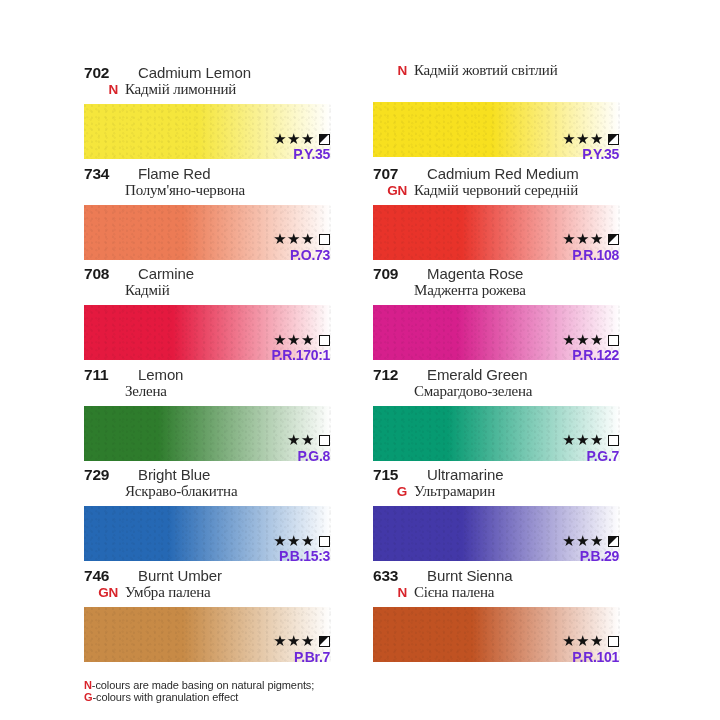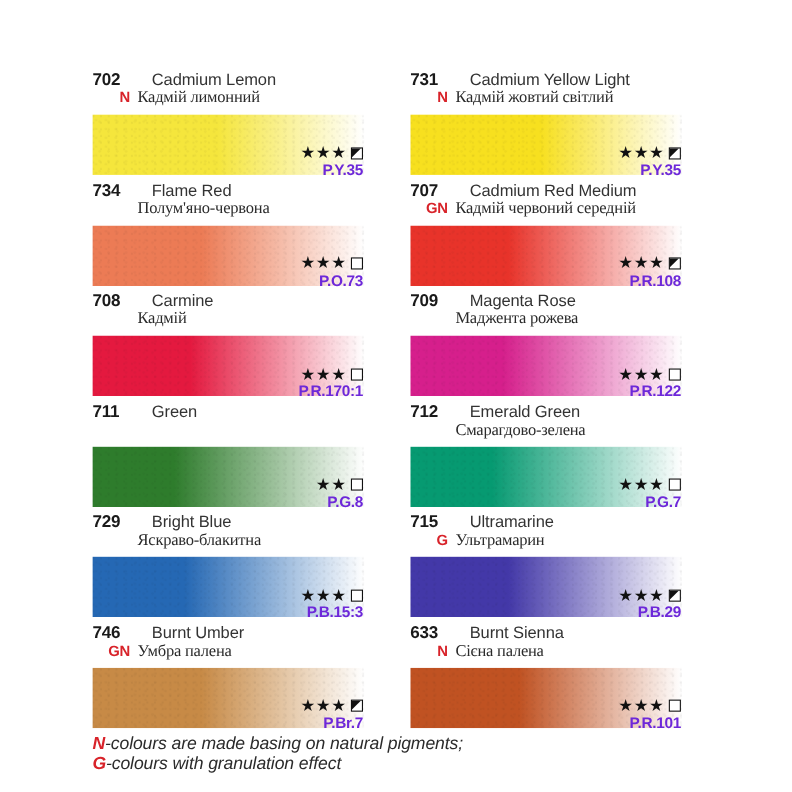--- a/index.html
+++ b/index.html
@@ -144,25 +144,24 @@
     margin-top:1px;
   }
 
   .footer{
     position:absolute;
     left:84px;
     bottom:16px;
     line-height:1.14;
   }
   .footer-line{
-    font-size:16px;
+    font-size:11px;
     color:#2b2b2b;
     white-space:nowrap;
     letter-spacing:-0.1px;
-    font-style:italic;
   }
   .footer-key{
     font-weight:bold;
     color:#d8232a;
   }
 </style>
 </head>
 <body>
 
 <div class="sheet">
@@ -186,24 +185,20 @@
         <div class="meta">
           <div class="rating">
             <span class="stars">★★★</span>
             <span class="perm filled"></span>
           </div>
           <div class="pigment">P.Y.35</div>
         </div>
       </div>
       <div class="entry">
         <div class="hdr">
-          <div class="line1">
-            <span class="code">731</span>
-            <span class="en-name">Cadmium Yellow Light</span>
-          </div>
           <div class="line2">
             <span class="marker">N</span>
             <span class="ua-name">Кадмій жовтий світлий</span>
           </div>
         </div>
         <div class="swatch">
           <div class="fill" style="background: linear-gradient(to right, rgb(247, 224, 31) 0%, rgb(247, 224, 31) 48%, rgb(255, 255, 255) 100%);"></div>
           <div class="grain"></div>
         </div>
         <div class="meta">
@@ -303,21 +298,25 @@
             <span class="stars">★★★</span>
             <span class="perm"></span>
           </div>
           <div class="pigment">P.R.122</div>
         </div>
       </div>
       <div class="entry">
         <div class="hdr">
           <div class="line1">
             <span class="code">711</span>
-            <span class="en-name">Green</span>
+            <span class="en-name">Lemon</span>
+          </div>
+          <div class="line2">
+            <span class="marker"></span>
+            <span class="ua-name">Зелена</span>
           </div>
         </div>
         <div class="swatch">
           <div class="fill" style="background: linear-gradient(to right, rgb(46, 124, 44) 0%, rgb(46, 124, 44) 30%, rgb(255, 255, 255) 100%);"></div>
           <div class="grain"></div>
         </div>
         <div class="meta">
           <div class="rating">
             <span class="stars">★★</span>
             <span class="perm"></span>

